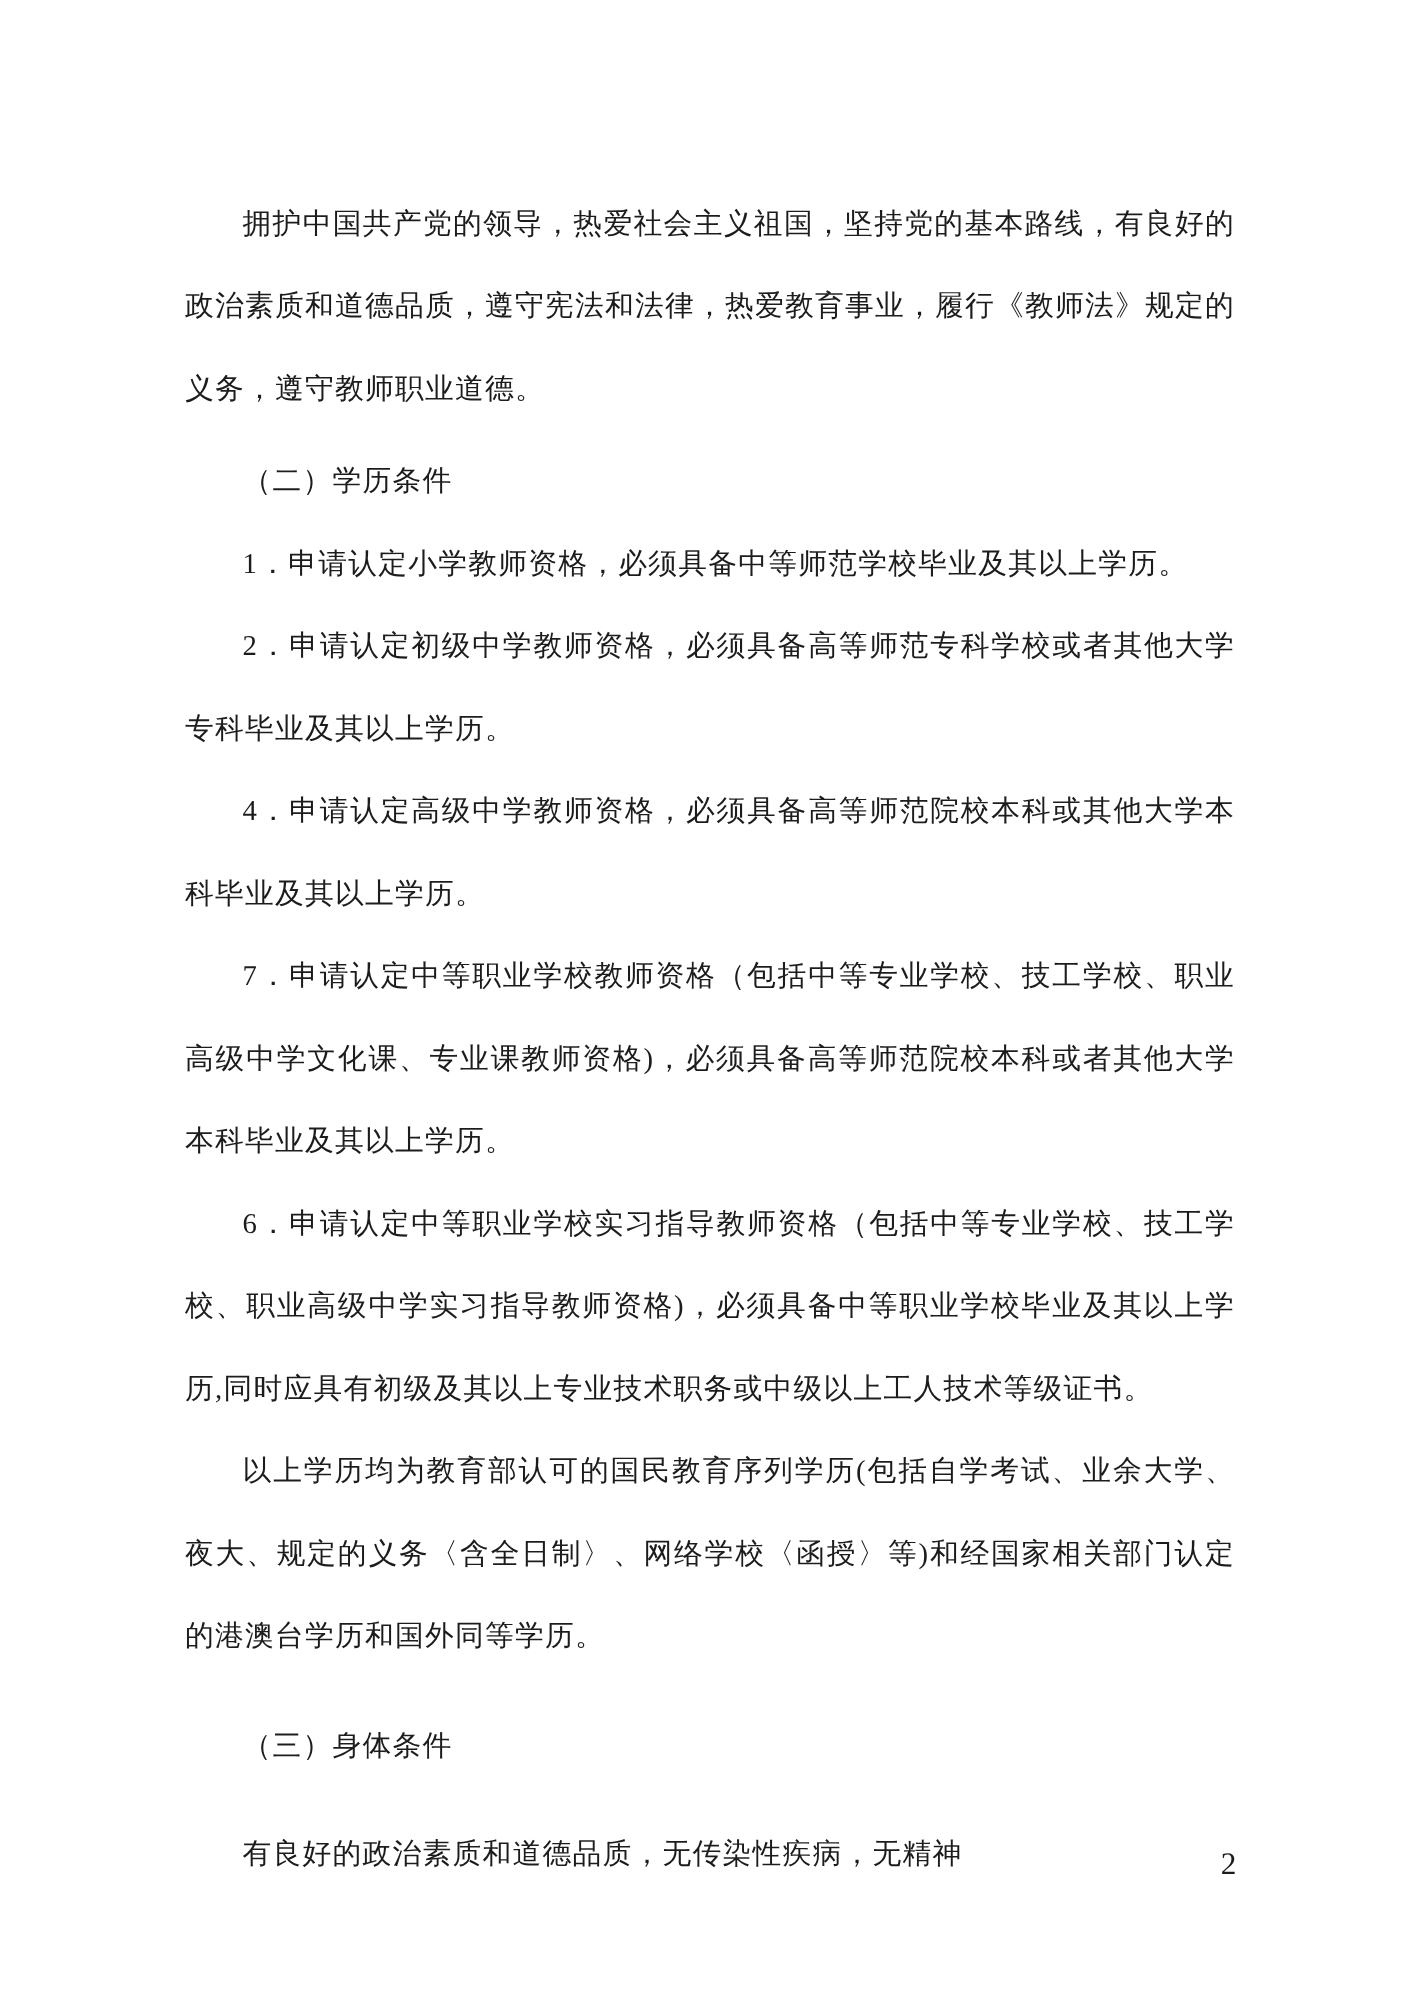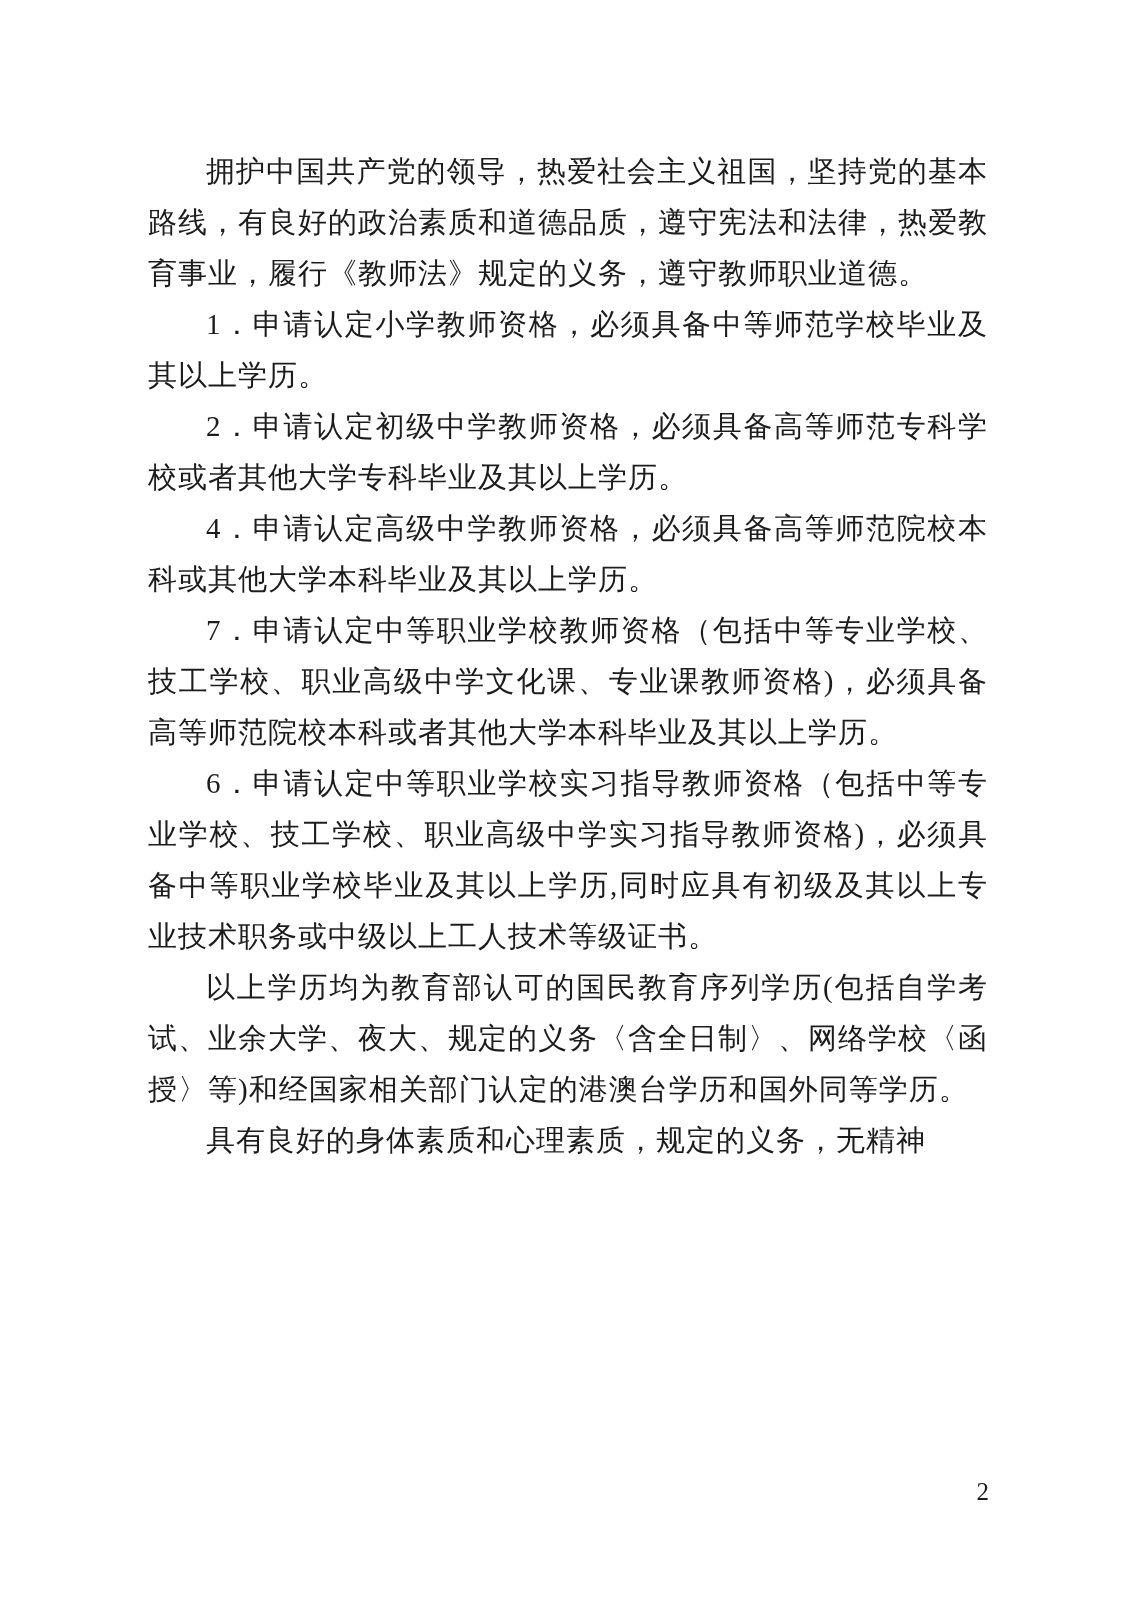--- a/index.html
+++ b/index.html
@@ -21,22 +21,22 @@
   }
   .content {
     position: absolute;
     left: 148px;
     top: 146px;
     width: 840px;
     color: #1c1c1c;
   }
   .content p {
     margin: 0;
-    font-size: 29px;
-    line-height: 51px;
+    font-size: 23px;
+    line-height: 66px;
     letter-spacing: 1px;
     text-align: justify;
     text-indent: 2em;
     word-break: break-all;
   }
   p.heading {
     text-align: left;
   }
   p.heading-2 {
     margin-top: 8px;
@@ -54,32 +54,34 @@
     letter-spacing: 0;
   }
 </style>
 </head>
 <body>
 
 <div class="page">
   <div class="content">
     <p>拥护中国共产党的领导，热爱社会主义祖国，坚持党的基本路线，有良好的政治素质和道德品质，遵守宪法和法律，热爱教育事业，履行《教师法》规定的义务，遵守教师职业道德。</p>
 
+    <p class="heading heading-2">（二）学历条件</p>
 
 
     <p>1．申请认定小学教师资格，必须具备中等师范学校毕业及其以上学历。</p>
 
     <p>2．申请认定初级中学教师资格，必须具备高等师范专科学校或者其他大学专科毕业及其以上学历。</p>
 
     <p>4．申请认定高级中学教师资格，必须具备高等师范院校本科或其他大学本科毕业及其以上学历。</p>
 
     <p>7．申请认定中等职业学校教师资格（包括中等专业学校、技工学校、职业高级中学文化课、专业课教师资格)，必须具备高等师范院校本科或者其他大学本科毕业及其以上学历。</p>
 
     <p>6．申请认定中等职业学校实习指导教师资格（包括中等专业学校、技工学校、职业高级中学实习指导教师资格)，必须具备中等职业学校毕业及其以上学历,同时应具有初级及其以上专业技术职务或中级以上工人技术等级证书。</p>
 
     <p>以上学历均为教育部认可的国民教育序列学历(包括自学考试、业余大学、夜大、规定的义务〈含全日制〉、网络学校〈函授〉等)和经国家相关部门认定的港澳台学历和国外同等学历。</p>
 
+    <p class="heading heading-3">（三）身体条件</p>
 
-    <p>具有良好的身体素质和心理素质，规定的义务，无精神</p>
+    <p>有良好的政治素质和道德品质，无传染性疾病，无精神</p>
   </div>
 
   <div class="page-number">2</div>
 </div>
 
 </body></html>

